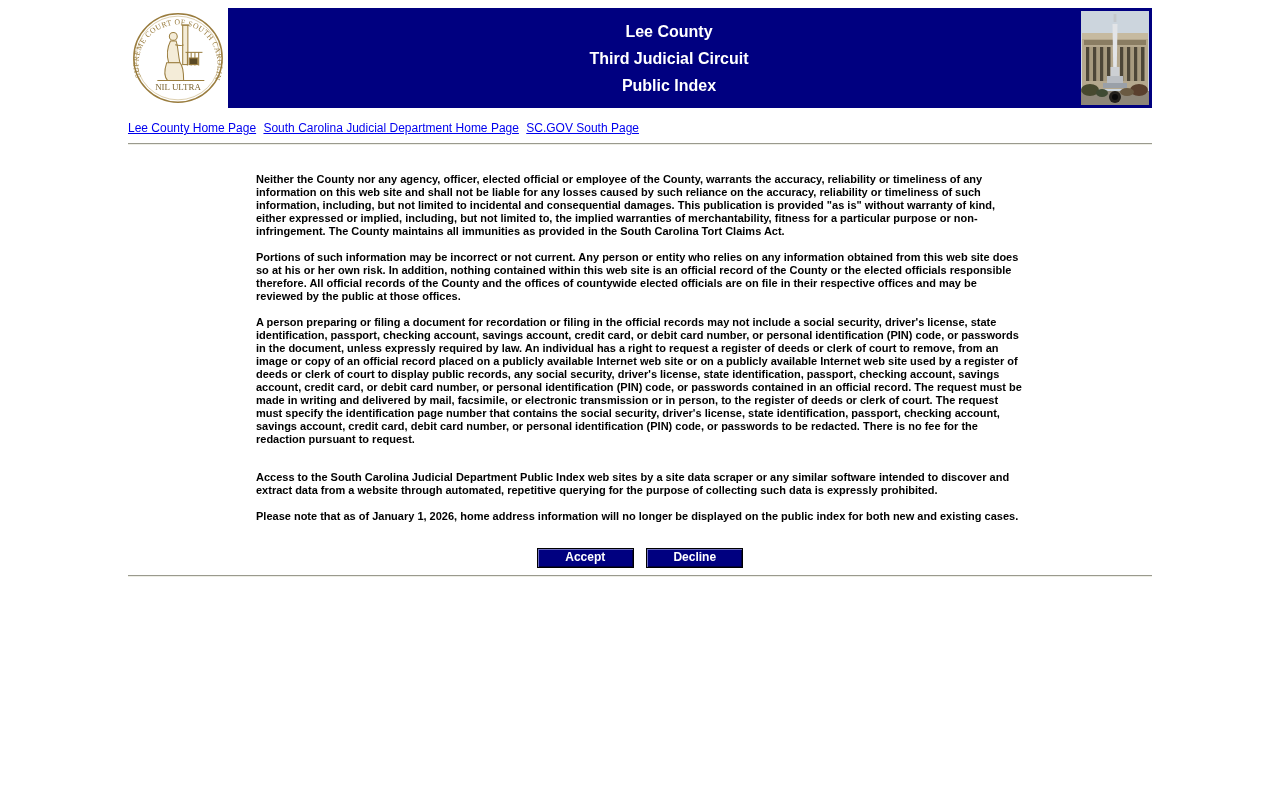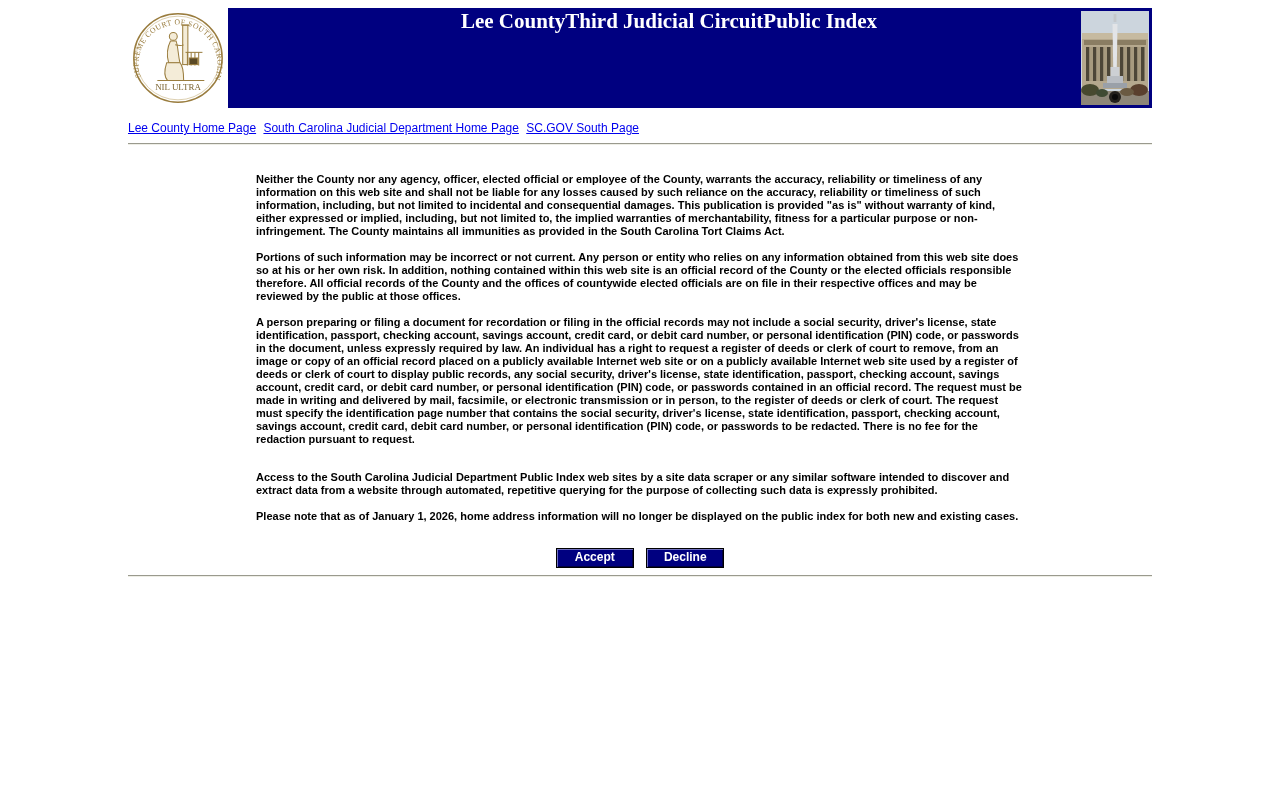--- a/index.html
+++ b/index.html
@@ -25,26 +25,25 @@
   .seal-box {
     flex: none;
     width: 100px; height: 100px;
     background: #ffffff;
     display: flex; align-items: center; justify-content: center;
   }
   .title-area {
     flex: 1;
     color: #ffffff;
     font-weight: bold;
-    font-size: 21px;
+    font-size: 16px;
     line-height: 27px;
     text-align: center;
-    display: flex; justify-content: center;
+    display: flex; flex-direction: column; justify-content: center;
     padding-left: 30px;
-    font-family: Liberation Serif, serif;
   }
   .courthouse-box {
     flex: none;
     width: 70px; height: 94px;
     margin: 3px 2px 3px 0;
   }
 
   
   .nav-links {
     margin-top: 13px;
@@ -78,21 +77,21 @@
     text-align: center;
     font-size: 11.5px;
     font-weight: bold;
     margin-top: 33px;
   }
   .button-row {
     text-align: center;
     margin-top: 24px;
   }
   .nav-btn {
-    width: 78px; height: 20px;
+    width: 97px; height: 20px;
     background: #000080;
     color: #ffffff;
     font-family: "Liberation Sans", sans-serif;
     font-size: 12px;
     font-weight: bold;
     border: 1px solid #000000;
     box-shadow: inset 1px 1px 0 rgba(160,160,220,0.7), inset -1px -1px 0 rgba(0,0,60,0.9);
     cursor: pointer;
     padding: 0;
     margin: 0 4px;

